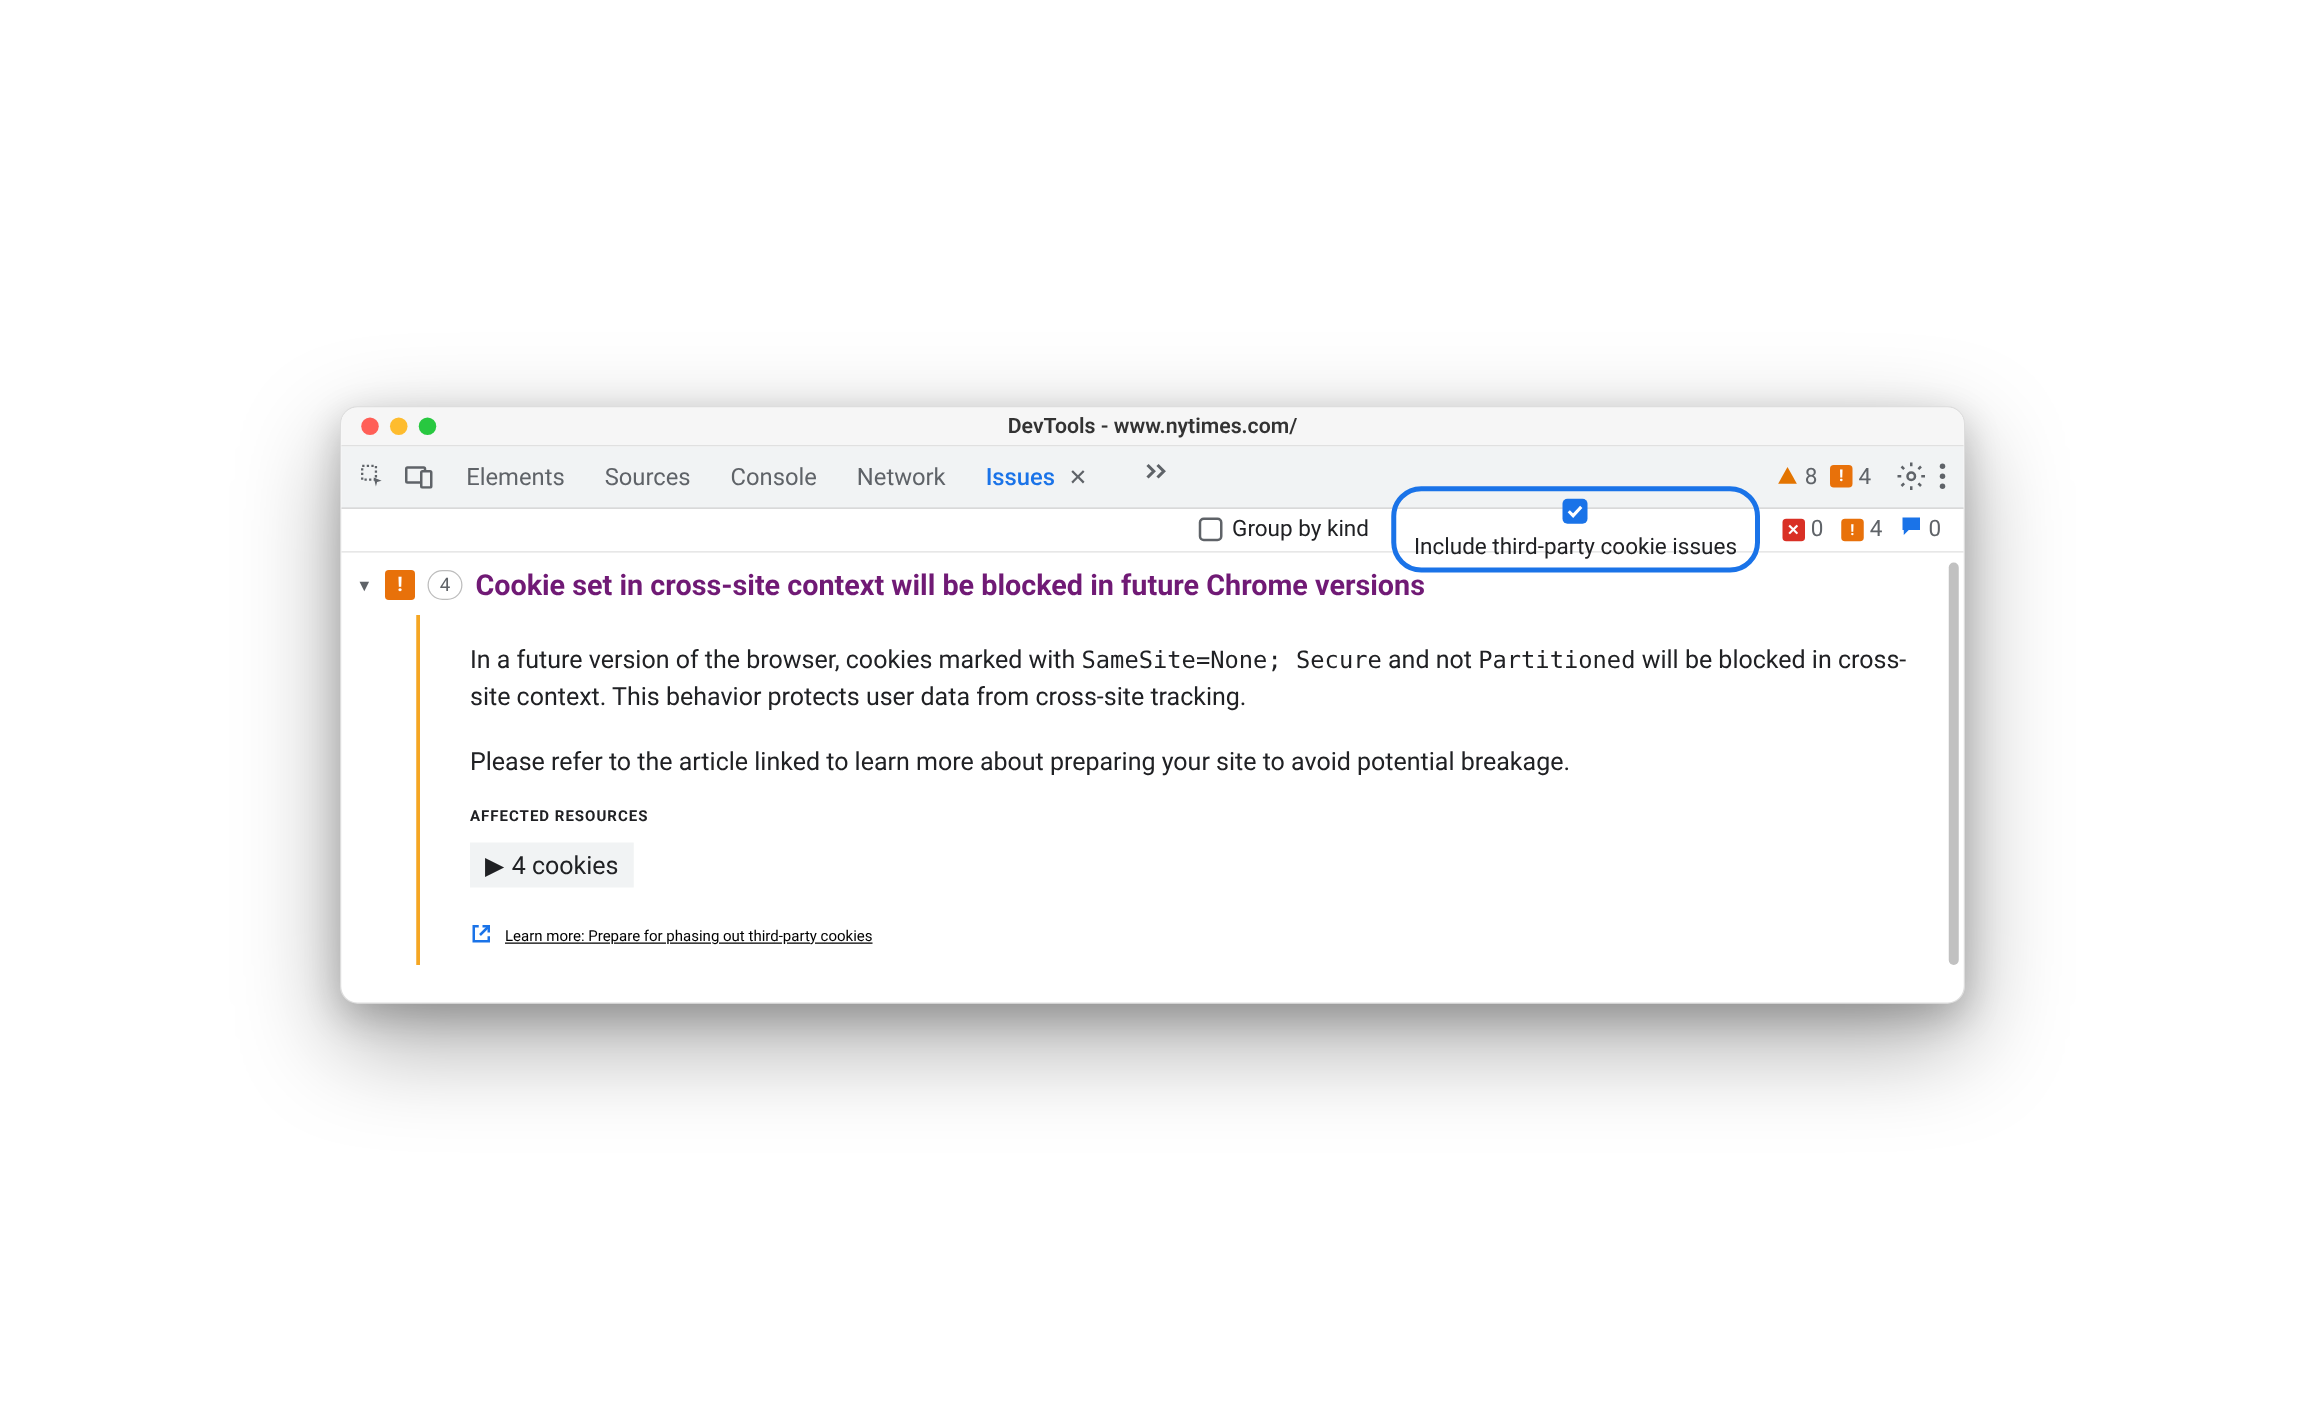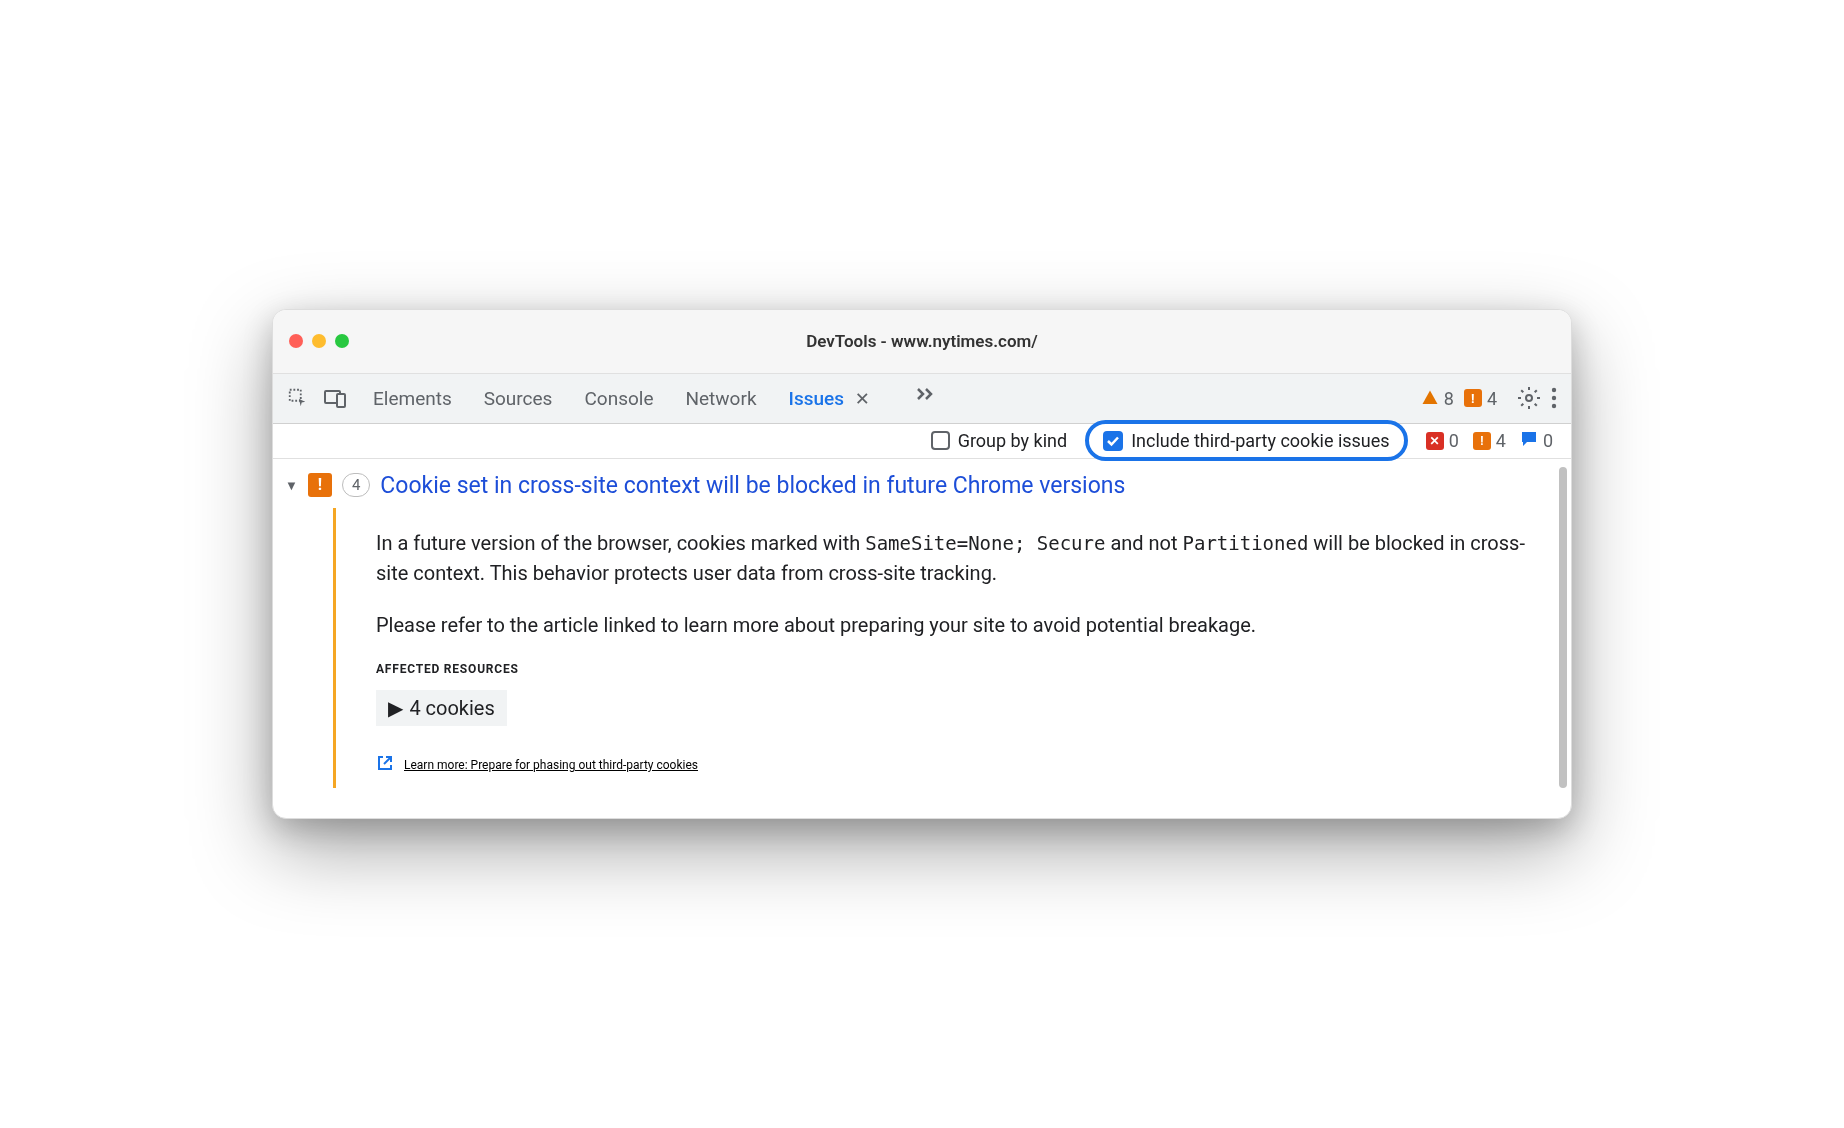--- a/index.html
+++ b/index.html
@@ -20,21 +20,21 @@
       overflow: hidden;
       border: 1px solid #ddd;
     }
     .titlebar {
       display: flex;
       align-items: center;
       padding: 10px 16px;
       background: #f6f6f6;
       border-bottom: 1px solid #e0e0e0;
       position: relative;
-      height: 64px;
+      height: 31px;
     }
     .traffic-lights {
       display: flex;
       gap: 9px;
       position: absolute;
       left: 16px;
     }
     .traffic-light {
       width: 14px;
       height: 14px;
@@ -131,20 +131,21 @@
     .chk-empty {
       width: 19px;
       height: 19px;
       border: 2px solid #5f6368;
       border-radius: 4px;
     }
     .highlighted {
       border: 4px solid #1a73e8;
       border-radius: 24px;
       padding: 6px 14px;
+      flex-direction: column;
     }
     .chk-checked {
       width: 20px;
       height: 20px;
       background: #1a73e8;
       border-radius: 4px;
       display: inline-flex;
       align-items: center;
       justify-content: center;
     }
@@ -212,22 +213,22 @@
       padding: 0 9px;
       font-size: 15px;
       color: #5f6368;
       height: 24px;
       display: inline-flex;
       align-items: center;
       margin-top: 2px;
     }
     .issue-title {
       font-size: 23px;
-      font-weight: 400;
-      color: #1d4ed8;
+      font-weight: 700;
+      color: #701a75;
       line-height: 1.3;
     }
     .detail-block {
       margin-left: 48px;
       border-left: 3px solid #f5a623;
       padding: 20px 20px 12px 40px;
       margin-top: 8px;
     }
     .detail-text {
       font-size: 20px;

